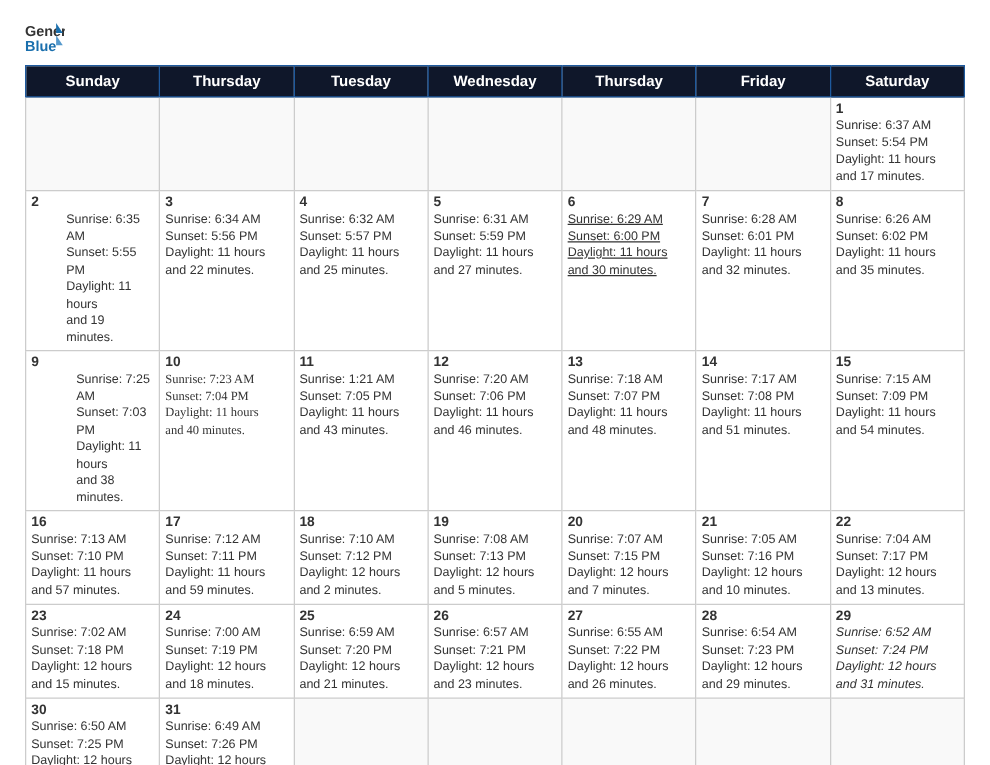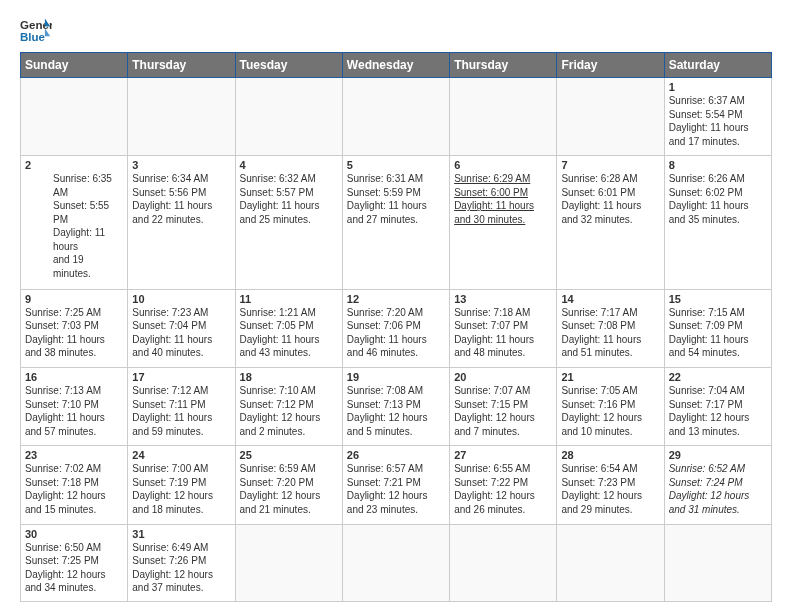--- a/index.html
+++ b/index.html
@@ -46,26 +46,26 @@
       color: #555;
     }
     .calendar {
       flex: 1;
       border: 1px solid #ccc;
       border-collapse: collapse;
       width: 100%;
       table-layout: fixed;
     }
     .calendar th {
-      background-color: #737373;
+      background-color: #0f172a;
       color: #fff;
       font-size: 12px;
       font-weight: bold;
       padding: 5px 4px;
-      text-align: left;
+      text-align: center;
       border: 1px solid #1e5a9e;
     }
     .calendar td {
       vertical-align: top;
       border: 1px solid #ccc;
       padding: 3px 4px;
       font-size: 9.5px;
       color: #333;
       height: 75px;
     }
@@ -182,28 +182,28 @@
             <span class="day-number">8</span>
             <div class="day-info" style="white-space: pre-line;">Sunrise: 6:26 AM
 Sunset: 6:02 PM
 Daylight: 11 hours
 and 35 minutes.</div>
           </td>
         </tr>
         <tr>
           <td>
             <span class="day-number">9</span>
-            <div class="day-info" style="white-space: pre-line;">Sunrise: 7:25 AM
+            <div class="day-info" style="white-space: pre-line; margin-left: 36px;">Sunrise: 7:25 AM
 Sunset: 7:03 PM
 Daylight: 11 hours
 and 38 minutes.</div>
           </td>
           <td>
             <span class="day-number">10</span>
-            <div class="day-info" style="white-space: pre-line;">Sunrise: 7:23 AM
+            <div class="day-info" style="white-space: pre-line; font-family: Liberation Serif, serif;">Sunrise: 7:23 AM
 Sunset: 7:04 PM
 Daylight: 11 hours
 and 40 minutes.</div>
           </td>
           <td>
             <span class="day-number">11</span>
             <div class="day-info" style="white-space: pre-line;">Sunrise: 1:21 AM
 Sunset: 7:05 PM
 Daylight: 11 hours
 and 43 minutes.</div>

